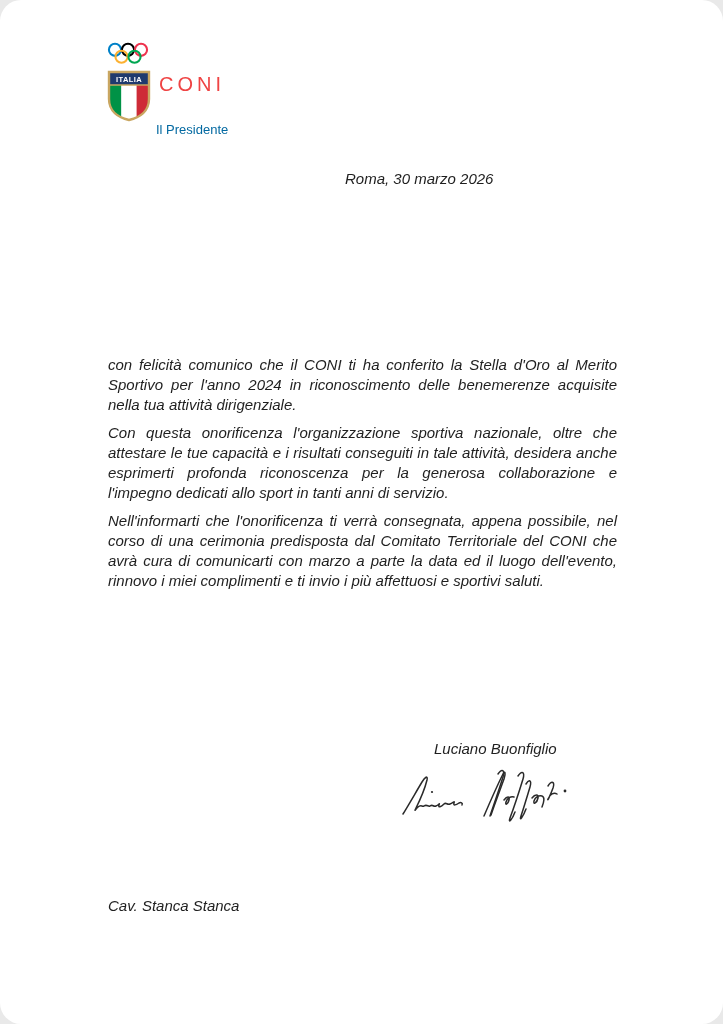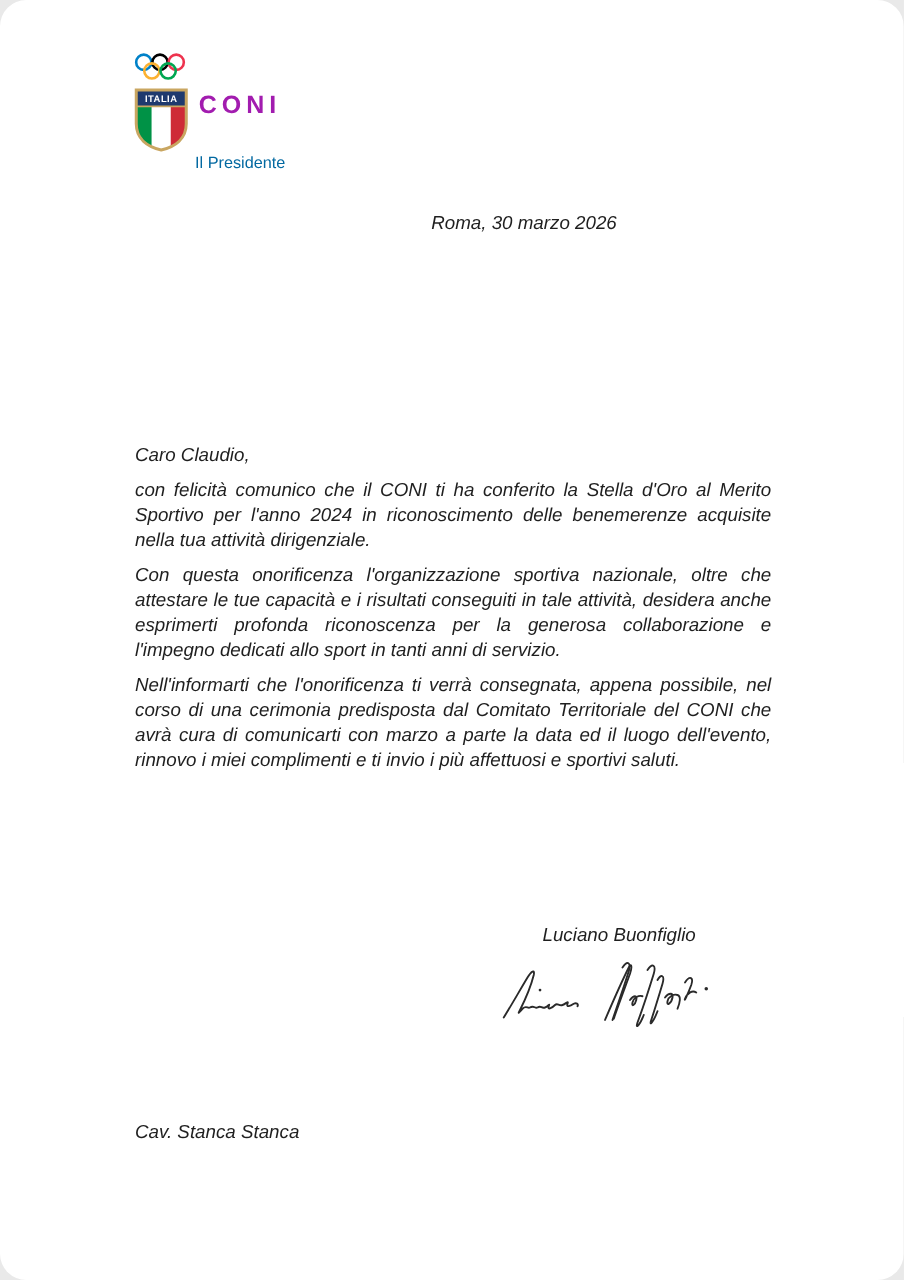--- a/index.html
+++ b/index.html
@@ -11,22 +11,22 @@
     background:#ffffff;
     font-family:"Liberation Sans", sans-serif;
     overflow:hidden;
     border-radius:21px;
   }
   
   .rings-svg{position:absolute;left:107px;top:42px;}
   .shield-svg{position:absolute;left:106px;top:70px;}
   .coni-word{
     position:absolute;left:159px;top:74px;
-    font-size:20px;font-weight:bold;letter-spacing:4px;
-    color:#a21caf;line-height:20px;
+    font-size:20px;font-weight:normal;letter-spacing:4px;
+    color:#ef4444;line-height:20px;
   }
   .president{
     position:absolute;left:156px;top:122px;
     font-size:13px;color:#0369a1;line-height:16px;
   }
   
   .dateline{
     position:absolute;left:345px;top:170px;
     font-size:15px;font-style:italic;color:#1f1f1f;
   }
@@ -86,21 +86,20 @@
     </svg>
 
     <div class="coni-word">CONI</div>
 
     <div class="president">Il Presidente</div>
   </div>
 
   <div class="dateline">Roma, 30 marzo 2026</div>
 
   <div class="body-text">
-    <p class="salutation">Caro Claudio,</p>
     <p>con felicità comunico che il CONI ti ha conferito la Stella d'Oro al Merito Sportivo per l'anno 2024 in riconoscimento delle benemerenze acquisite nella tua attività dirigenziale.</p>
     <p>Con questa onorificenza l'organizzazione sportiva nazionale, oltre che attestare le tue capacità e i risultati conseguiti in tale attività, desidera anche esprimerti profonda riconoscenza per la generosa collaborazione e l'impegno dedicati allo sport in tanti anni di servizio.</p>
     <p>Nell'informarti che l'onorificenza ti verrà consegnata, appena possibile, nel corso di una cerimonia predisposta dal Comitato Territoriale del CONI che avrà cura di comunicarti con marzo a parte la data ed il luogo dell'evento, rinnovo i miei complimenti e ti invio i più affettuosi e sportivi saluti.</p>
   </div>
 
   <div class="signer">Luciano Buonfiglio</div>
 
   <svg class="signature-svg" width="180" height="60" viewBox="0 0 180 60" aria-hidden="true">
     <g fill="none" stroke="#2a2a2a" stroke-width="1.5" stroke-linecap="round" stroke-linejoin="round">
       <path d="M5,52 C10,44 18,30 24,20 C27,15 30,13 29,18 C27,26 22,38 18,46

